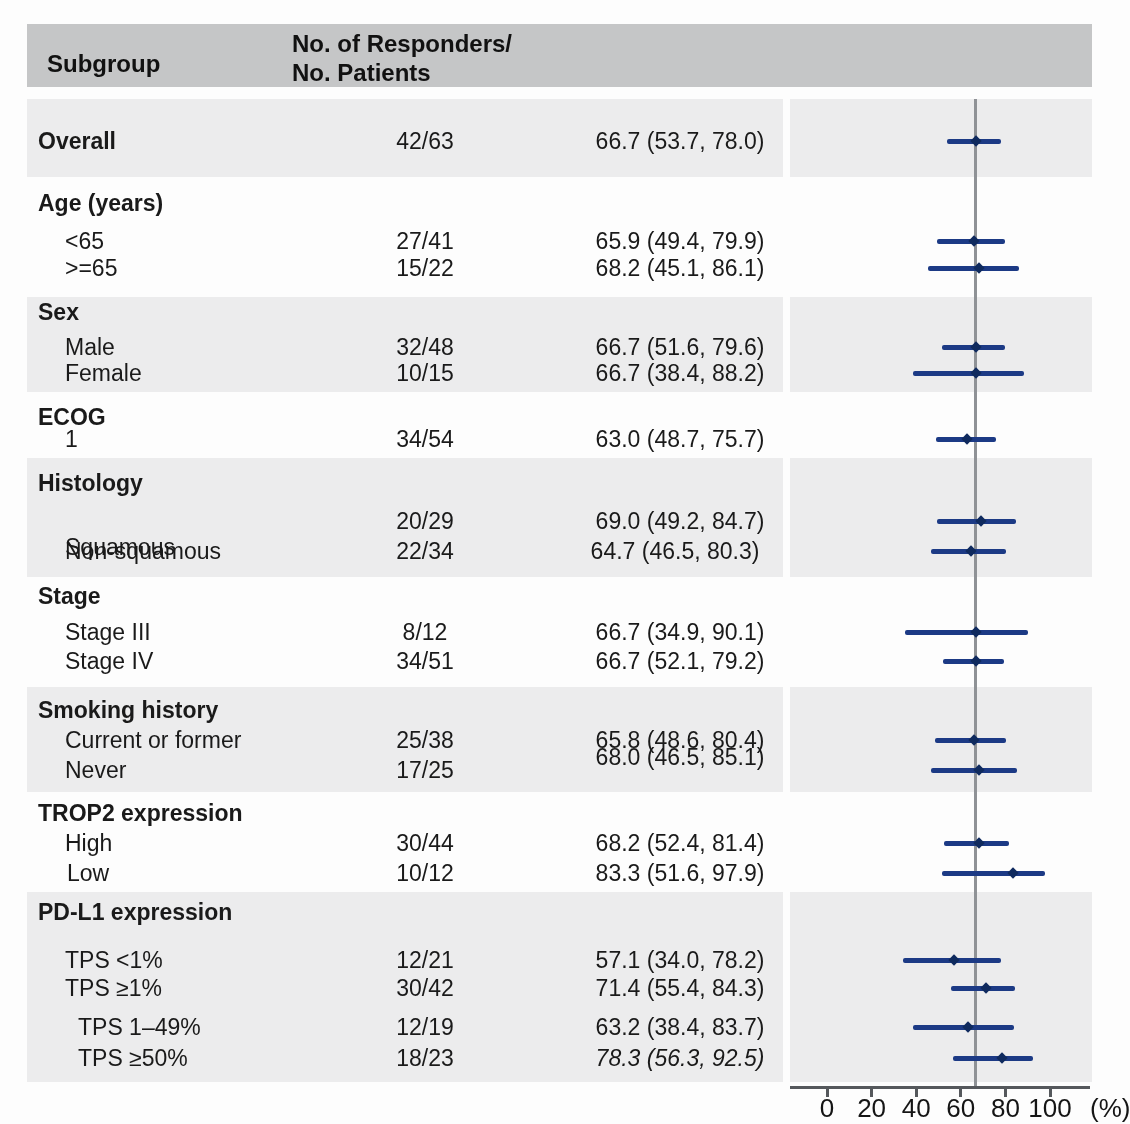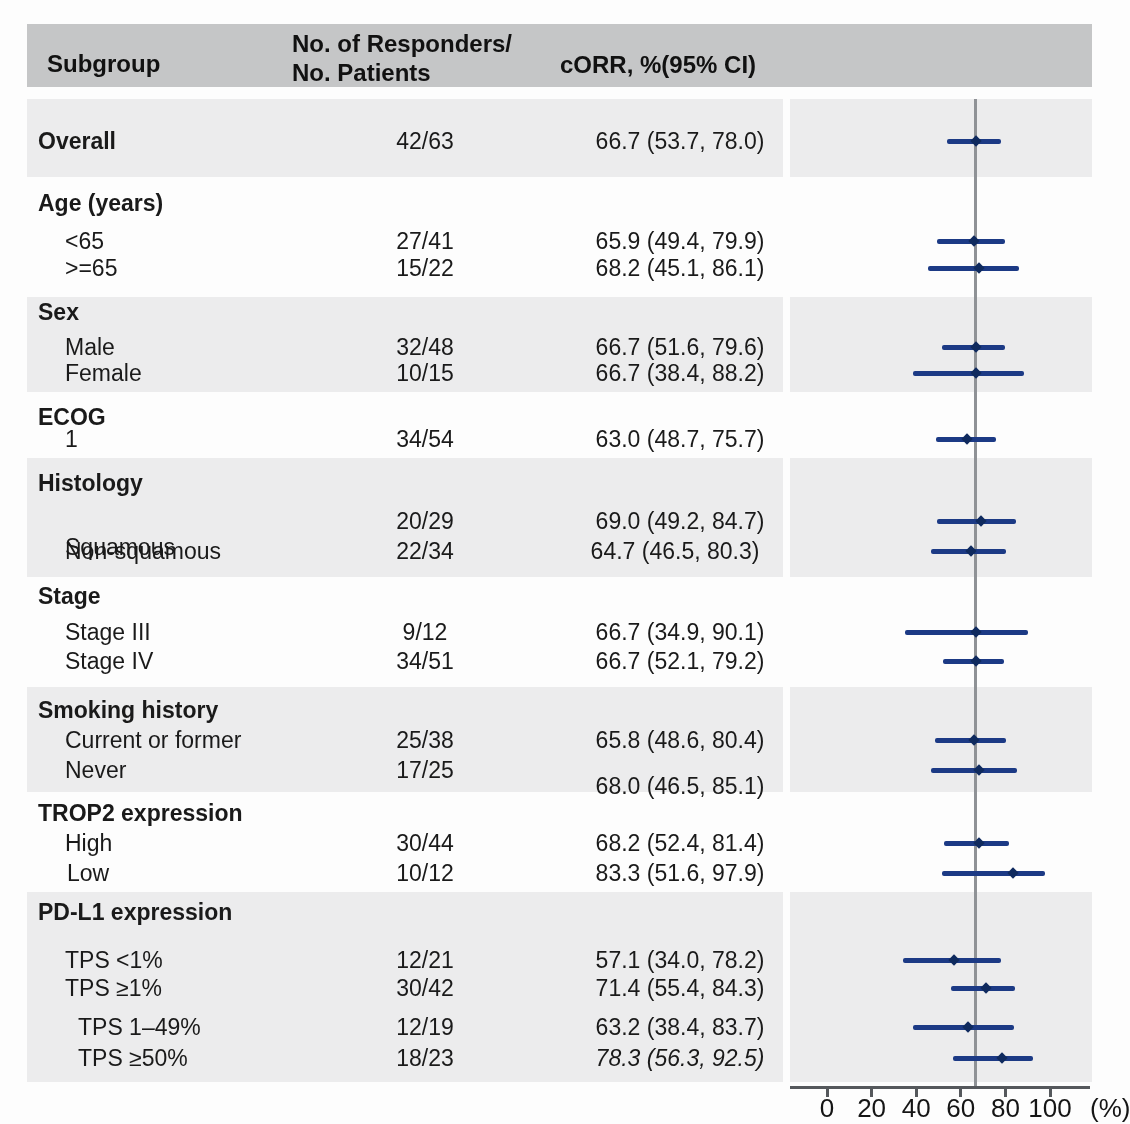--- a/index.html
+++ b/index.html
@@ -26,21 +26,20 @@
 </style>
 </head>
 <body>
 
 <div class="page">
 
   <div class="abs header-band"></div>
   <div class="abs hlabel" style="left:47px;top:50px;">Subgroup</div>
   <div class="abs hlabel" style="left:292px;top:30px;">No. of Responders/</div>
   <div class="abs hlabel" style="left:292px;top:59px;">No. Patients</div>
-  <div class="abs hlabel" style="left:560px;top:51px;">cORR, %(95% CI)</div>
 
   <div id="sections">
       <div class="abs band" style="left: 27px; top: 99px; width: 756px; height: 78px; background: rgb(236, 236, 237);"></div>
       <div class="abs band" style="left: 790px; top: 99px; width: 302px; height: 78px; background: rgb(236, 236, 237); z-index: 1;"></div>
       <div class="abs row-label bold" style="left: 38px; top: 126px; z-index: 5;">Overall</div>
       <div class="abs cell-num" style="left: 300px; top: 126px; width: 250px; z-index: 5;">42/63</div>
       <div class="abs cell-num" style="left: 555px; top: 126px; width: 250px; z-index: 5;">66.7 (53.7, 78.0)</div>
       <div class="abs band" style="left: 27px; top: 177px; width: 756px; height: 120px; background: transparent;"></div>
       <div class="abs band" style="left: 790px; top: 177px; width: 302px; height: 120px; background: transparent; z-index: 1;"></div>
       <div class="abs sec-title" style="left: 38px; top: 187px; z-index: 5;">Age (years)</div>
@@ -71,34 +70,34 @@
       <div class="abs row-label" style="left: 65px; top: 532px; z-index: 5;">Squamous</div>
       <div class="abs cell-num" style="left: 300px; top: 506px; width: 250px; z-index: 5;">20/29</div>
       <div class="abs cell-num" style="left: 555px; top: 506px; width: 250px; z-index: 5;">69.0 (49.2, 84.7)</div>
       <div class="abs row-label" style="left: 65px; top: 536px; z-index: 5;">Non-squamous</div>
       <div class="abs cell-num" style="left: 300px; top: 536px; width: 250px; z-index: 5;">22/34</div>
       <div class="abs cell-num" style="left: 550px; top: 536px; width: 250px; z-index: 5;">64.7 (46.5, 80.3)</div>
       <div class="abs band" style="left: 27px; top: 577px; width: 756px; height: 110px; background: transparent;"></div>
       <div class="abs band" style="left: 790px; top: 577px; width: 302px; height: 110px; background: transparent; z-index: 1;"></div>
       <div class="abs sec-title" style="left: 38px; top: 580px; z-index: 5;">Stage</div>
       <div class="abs row-label" style="left: 65px; top: 617px; z-index: 5;">Stage III</div>
-      <div class="abs cell-num" style="left: 300px; top: 617px; width: 250px; z-index: 5;">9/12</div>
+      <div class="abs cell-num" style="left: 300px; top: 617px; width: 250px; z-index: 5;">8/12</div>
       <div class="abs cell-num" style="left: 555px; top: 617px; width: 250px; z-index: 5;">66.7 (34.9, 90.1)</div>
       <div class="abs row-label" style="left: 65px; top: 646px; z-index: 5;">Stage IV</div>
       <div class="abs cell-num" style="left: 300px; top: 646px; width: 250px; z-index: 5;">34/51</div>
       <div class="abs cell-num" style="left: 555px; top: 646px; width: 250px; z-index: 5;">66.7 (52.1, 79.2)</div>
       <div class="abs band" style="left: 27px; top: 687px; width: 756px; height: 105px; background: rgb(236, 236, 237);"></div>
       <div class="abs band" style="left: 790px; top: 687px; width: 302px; height: 105px; background: rgb(236, 236, 237); z-index: 1;"></div>
       <div class="abs sec-title" style="left: 38px; top: 694px; z-index: 5;">Smoking history</div>
       <div class="abs row-label" style="left: 65px; top: 725px; z-index: 5;">Current or former</div>
       <div class="abs cell-num" style="left: 300px; top: 725px; width: 250px; z-index: 5;">25/38</div>
       <div class="abs cell-num" style="left: 555px; top: 725px; width: 250px; z-index: 5;">65.8 (48.6, 80.4)</div>
       <div class="abs row-label" style="left: 65px; top: 755px; z-index: 5;">Never</div>
       <div class="abs cell-num" style="left: 300px; top: 755px; width: 250px; z-index: 5;">17/25</div>
-      <div class="abs cell-num" style="left: 555px; top: 771px; width: 250px; z-index: 5;">68.0 (46.5, 85.1)</div>
+      <div class="abs cell-num" style="left: 555px; top: 742px; width: 250px; z-index: 5;">68.0 (46.5, 85.1)</div>
       <div class="abs band" style="left: 27px; top: 792px; width: 756px; height: 100px; background: transparent;"></div>
       <div class="abs band" style="left: 790px; top: 792px; width: 302px; height: 100px; background: transparent; z-index: 1;"></div>
       <div class="abs sec-title" style="left: 38px; top: 797px; z-index: 5;">TROP2 expression</div>
       <div class="abs row-label" style="left: 65px; top: 828px; z-index: 5;">High</div>
       <div class="abs cell-num" style="left: 300px; top: 828px; width: 250px; z-index: 5;">30/44</div>
       <div class="abs cell-num" style="left: 555px; top: 828px; width: 250px; z-index: 5;">68.2 (52.4, 81.4)</div>
       <div class="abs row-label" style="left: 67px; top: 858px; z-index: 5;">Low</div>
       <div class="abs cell-num" style="left: 300px; top: 858px; width: 250px; z-index: 5;">10/12</div>
       <div class="abs cell-num" style="left: 555px; top: 858px; width: 250px; z-index: 5;">83.3 (51.6, 97.9)</div>
       <div class="abs band" style="left: 27px; top: 892px; width: 756px; height: 190px; background: rgb(236, 236, 237);"></div>

